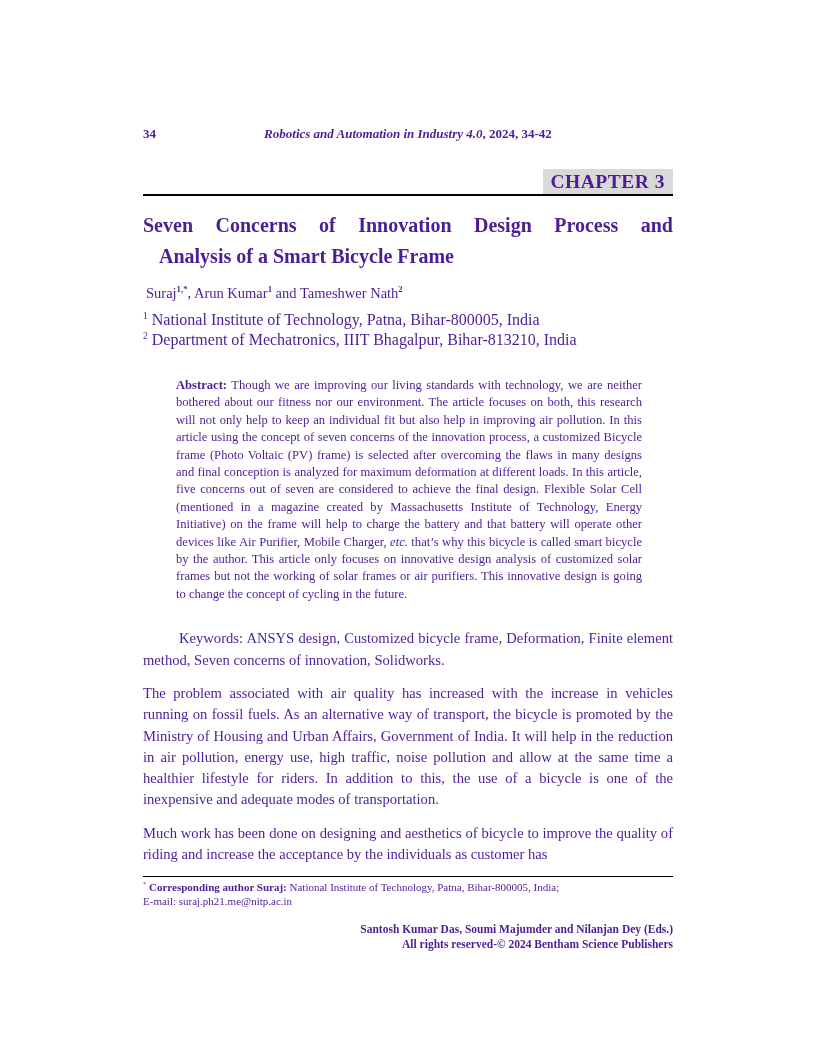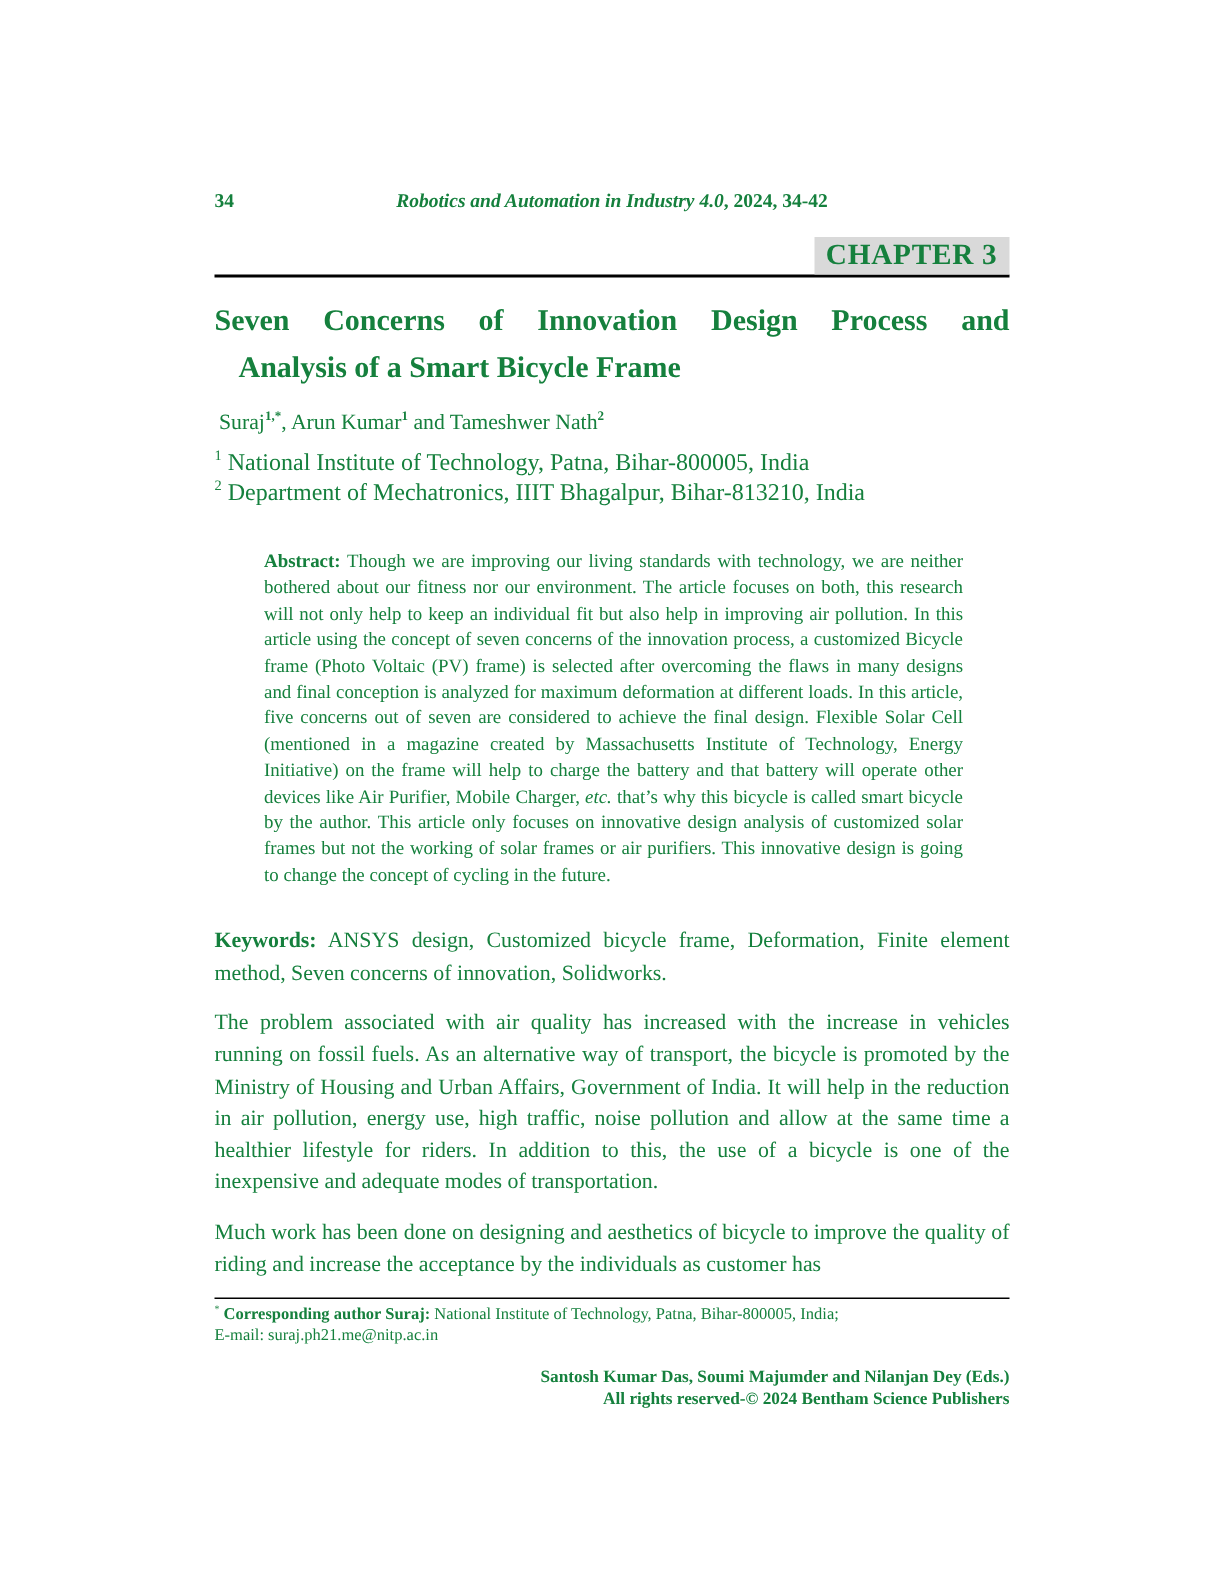--- a/index.html
+++ b/index.html
@@ -1,32 +1,32 @@
 <!DOCTYPE html>
 <html><head>
 <meta charset="utf-8">
 <style>
   * { margin:0; padding:0; box-sizing:border-box; }
   html, body { background:#ffffff; }
   .page {
     position:relative;
     width:816px; height:1056px;
     background:#ffffff;
-    color:#15803d;
+    color:#4c1d95;
     font-family:"Liberation Serif", serif;
     padding:126px 143px 0 143px;
     overflow:hidden;
   }
   
   .header-row { position:relative; height:17px; font-weight:bold; font-size:13px; }
   .page-number { position:absolute; left:0; top:0; }
   .running-title { text-align:center; }
   .rt-book { font-style:italic; }
   
-  .chapter-row { margin-top:15px; text-align:right; border-bottom:2px solid #000; }
+  .chapter-row { margin-top:26px; text-align:right; border-bottom:2px solid #000; }
   .chapter-badge {
     display:inline-block;
     background:#d9d9d9;
     font-weight:bold;
     font-size:19.5px;
     padding:2px 8px 1px 8px;
     letter-spacing:0.5px;
   }
   
   .title { margin-top:14px; font-size:20px; line-height:31px; font-weight:bold; }
@@ -44,21 +44,21 @@
   .abstract {
     margin:28px 31px 0 33px;
     font-size:12.6px;
     line-height:17.4px;
     text-align:justify;
   }
   .abstract b { font-weight:bold; }
   .abstract i { font-style:italic; }
   
   .keywords { margin-top:25px; font-size:14.6px; line-height:21.5px; text-align:justify; }
-  .keywords b { font-weight:bold; }
+  .keywords b { font-weight:normal;margin-left:36px; }
   
   .section-heading { margin-top:17px; font-size:14.6px; font-weight:bold; }
   
   .body-para { margin-top:12px; font-size:14.6px; line-height:21.2px; text-align:justify; }
   
   .footnote { margin-top:11px; border-top:1px solid #000; padding-top:3px; font-size:11px; line-height:14.5px; }
   .footnote b { font-weight:bold; }
   
   .footer { margin-top:13px; text-align:right; font-weight:bold; font-size:11.5px; line-height:15px; }
 </style>

